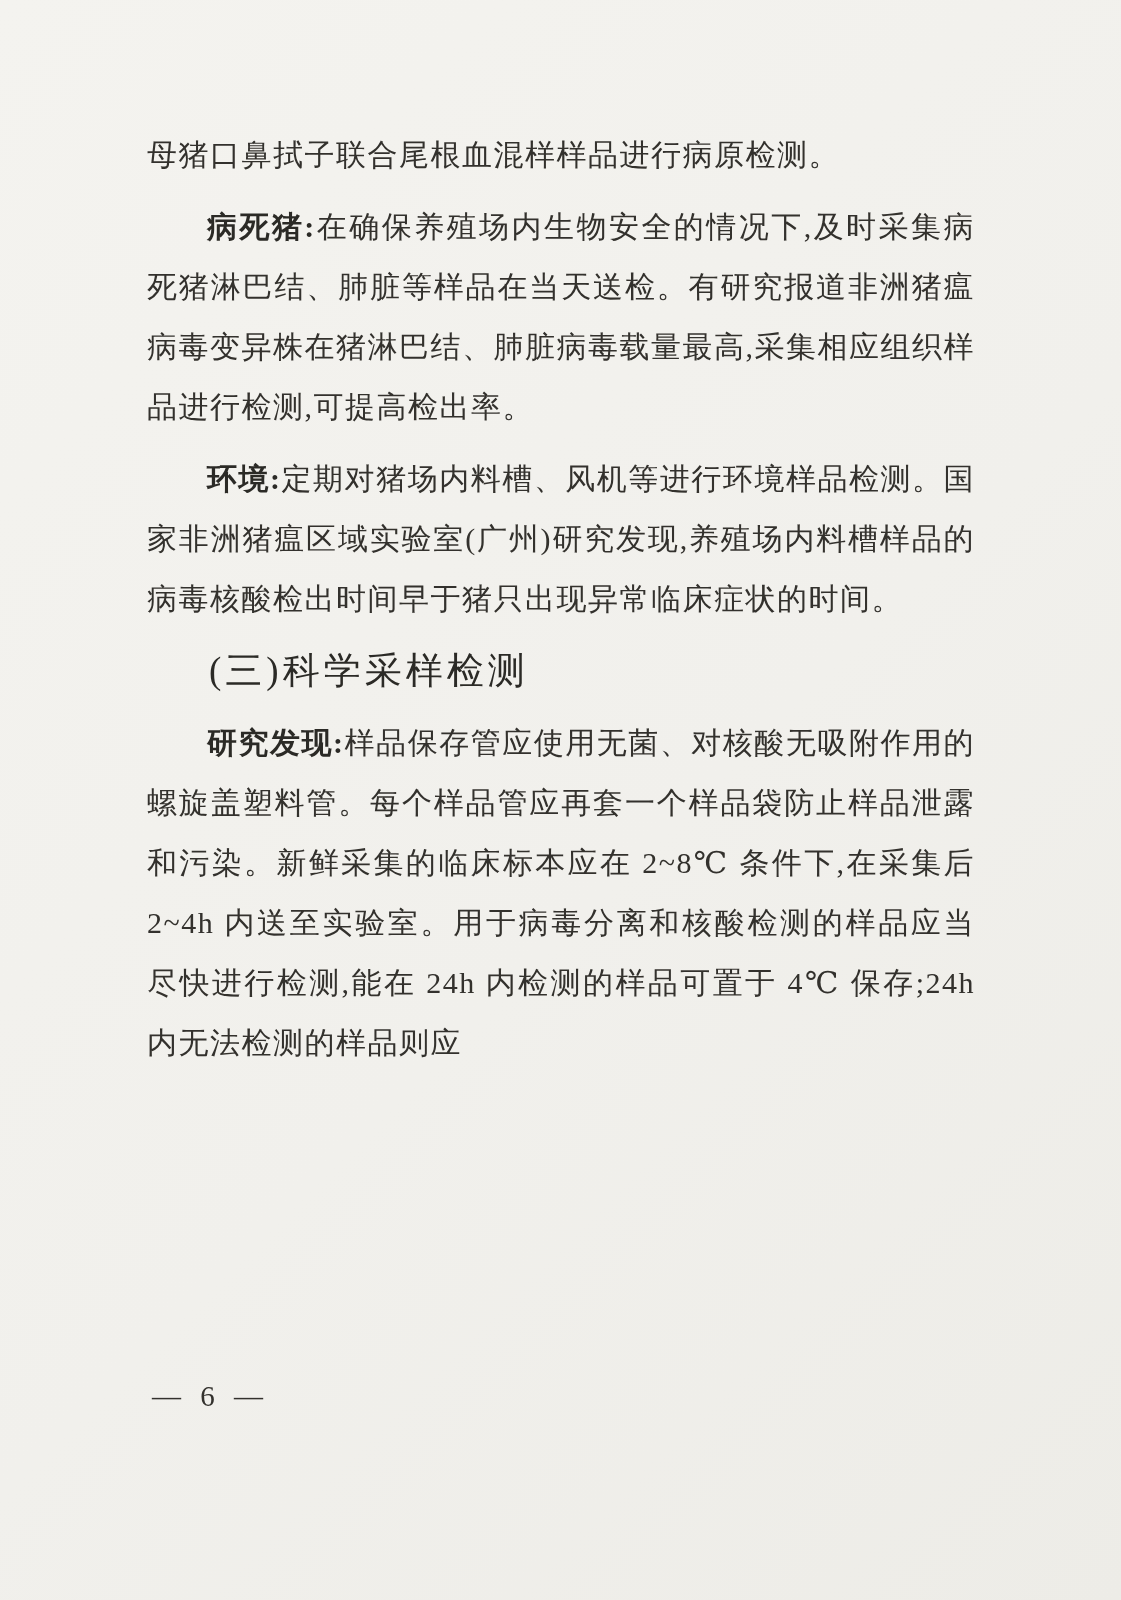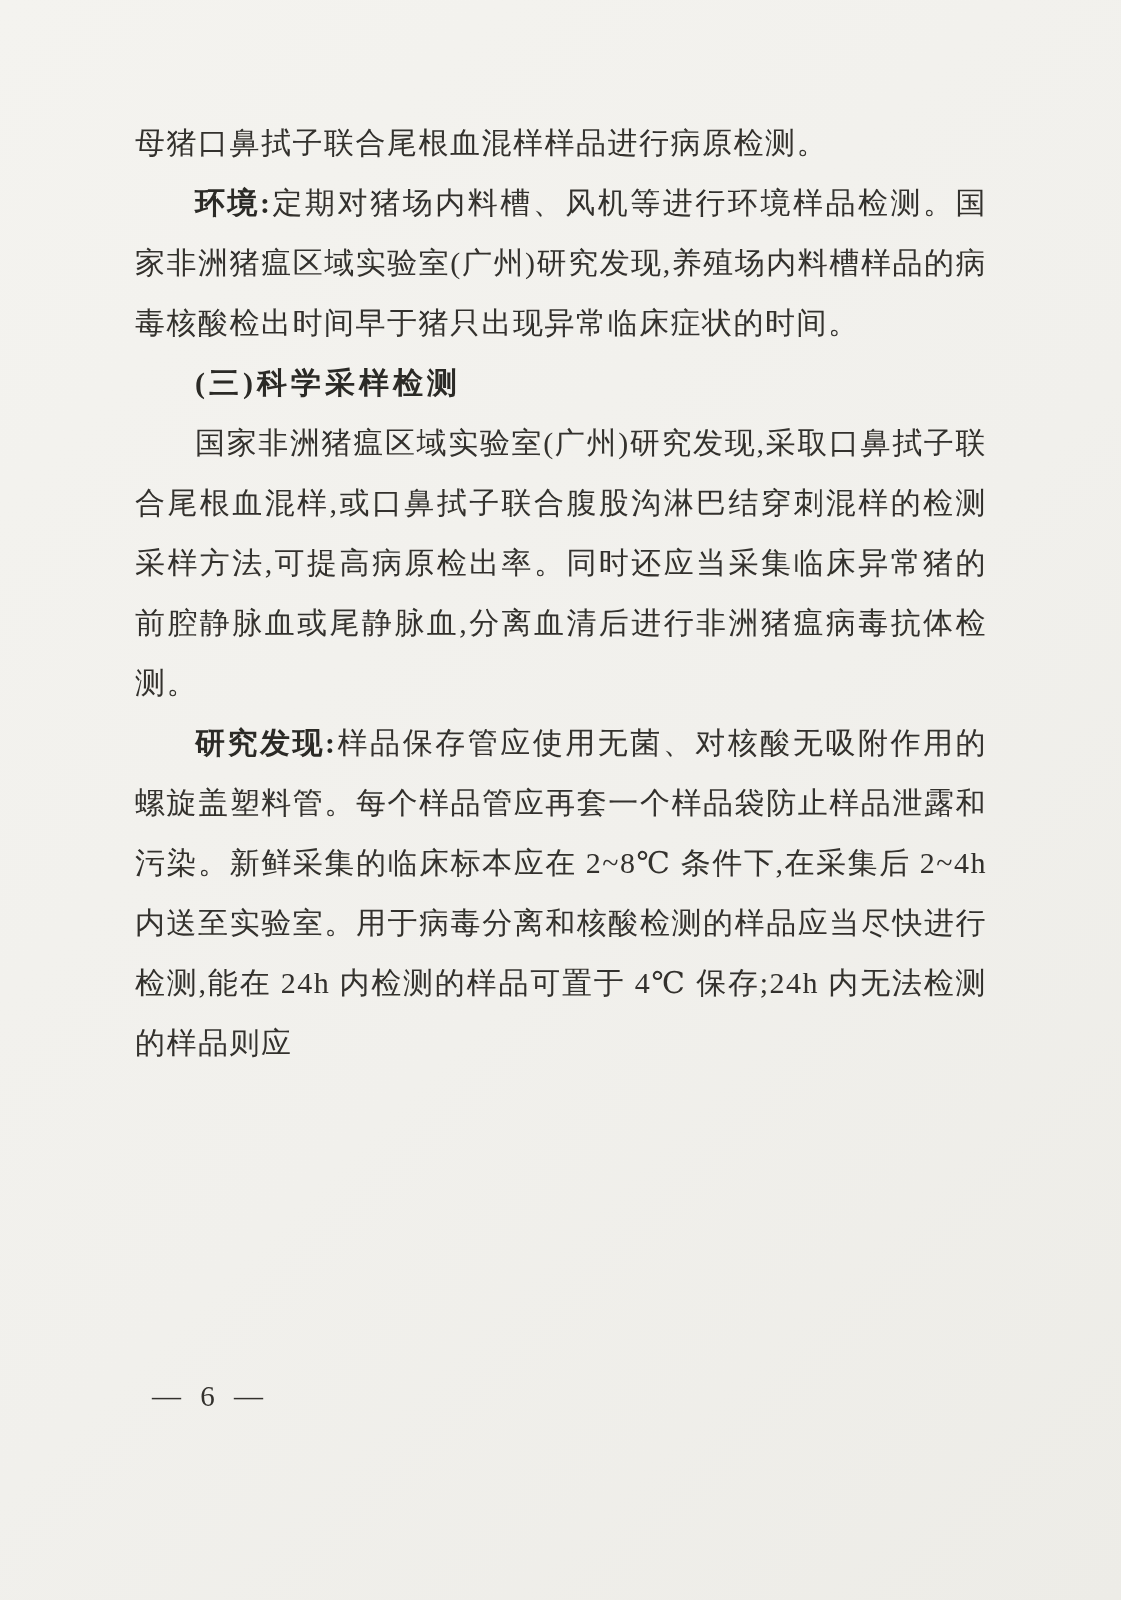--- a/index.html
+++ b/index.html
@@ -20,42 +20,42 @@
     background: linear-gradient(135deg, #f4f3ef 0%, #f1f0ec 55%, #edece7 100%);
     color: #33312d;
   }
   .doc-body {
     position: absolute;
     left: 135px;
     top: 113px;
     width: 852px;
   }
   .para {
-    margin: 0;
+    margin: 12px;
     font-size: 30px;
     line-height: 60px;
     letter-spacing: 1.5px;
     text-align: justify;
     text-align-last: left;
     text-justify: inter-character;
     text-indent: 2em;
     color: #33312d;
   }
   .para.no-indent {
     text-indent: 0;
   }
   .lead {
     font-weight: bold;
     color: #2b2a26;
   }
   .heading {
     margin: 0;
-    font-size: 30px;
+    font-size: 37px;
     line-height: 60px;
-    font-weight: bold;
+    font-weight: normal;
     letter-spacing: 4px;
     text-indent: 2em;
     color: #2b2a26;
   }
   .footer {
     position: absolute;
     left: 152px;
     top: 1366px;
     width: 300px;
   }
@@ -70,30 +70,30 @@
 <body>
 
 <div class="page">
 
   <main class="doc-body">
 
     <p class="para no-indent">
       <span class="t">母猪口鼻拭子联合尾根血混样样品进行病原检测。</span>
     </p>
 
+    <p class="para">
+      <span class="lead">病死猪:</span><span class="t">在确保养殖场内生物安全的情况下,及时采集病死猪淋巴结、肺脏等样品在当天送检。有研究报道非洲猪瘟病毒变异株在猪淋巴结、肺脏病毒载量最高,采集相应组织样品进行检测,可提高检出率。</span>
+    </p>
 
     <p class="para">
       <span class="lead">环境:</span><span class="t">定期对猪场内料槽、风机等进行环境样品检测。国家非洲猪瘟区域实验室(广州)研究发现,养殖场内料槽样品的病毒核酸检出时间早于猪只出现异常临床症状的时间。</span>
     </p>
 
     <h2 class="heading">(三)科学采样检测</h2>
 
-    <p class="para">
-      <span class="t">国家非洲猪瘟区域实验室(广州)研究发现,采取口鼻拭子联合尾根血混样,或口鼻拭子联合腹股沟淋巴结穿刺混样的检测采样方法,可提高病原检出率。同时还应当采集临床异常猪的前腔静脉血或尾静脉血,分离血清后进行非洲猪瘟病毒抗体检测。</span>
-    </p>
 
 
     <p class="para">
       <span class="lead">研究发现:</span><span class="t">样品保存管应使用无菌、对核酸无吸附作用的螺旋盖塑料管。每个样品管应再套一个样品袋防止样品泄露和污染。新鲜采集的临床标本应在 2~8℃ 条件下,在采集后 2~4h 内送至实验室。用于病毒分离和核酸检测的样品应当尽快进行检测,能在 24h 内检测的样品可置于 4℃ 保存;24h 内无法检测的样品则应</span>
     </p>
 
   </main>
 
   <footer class="footer">
     <span class="pagenum">— 6 —</span>

